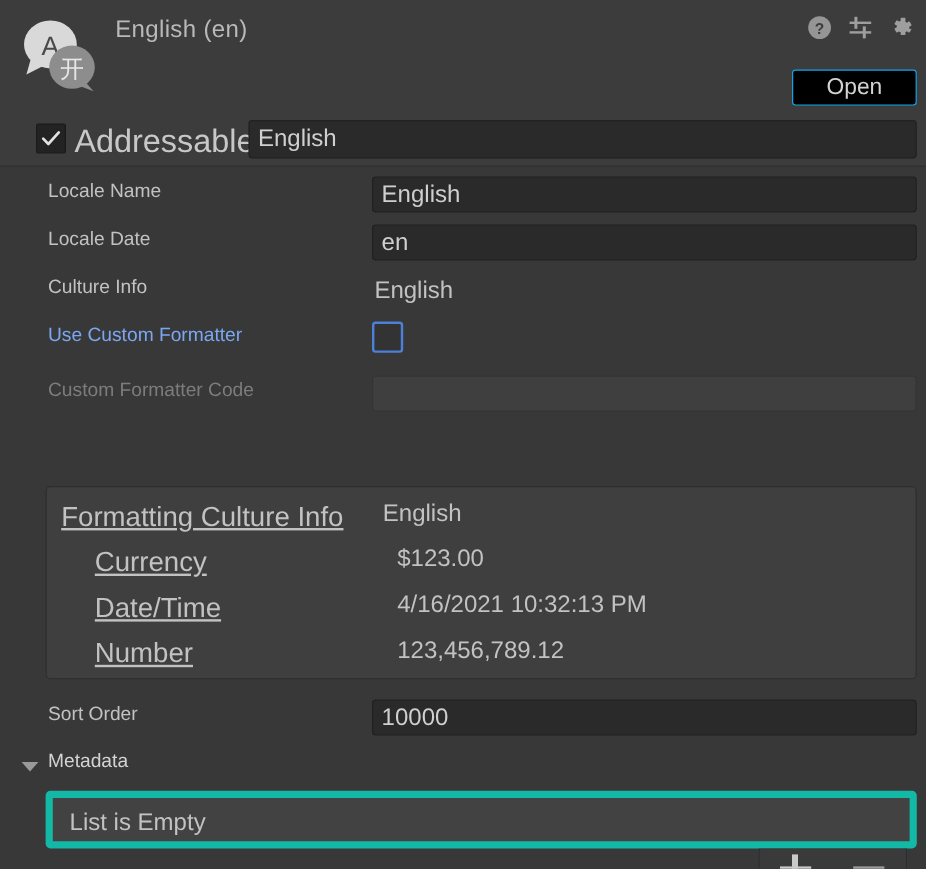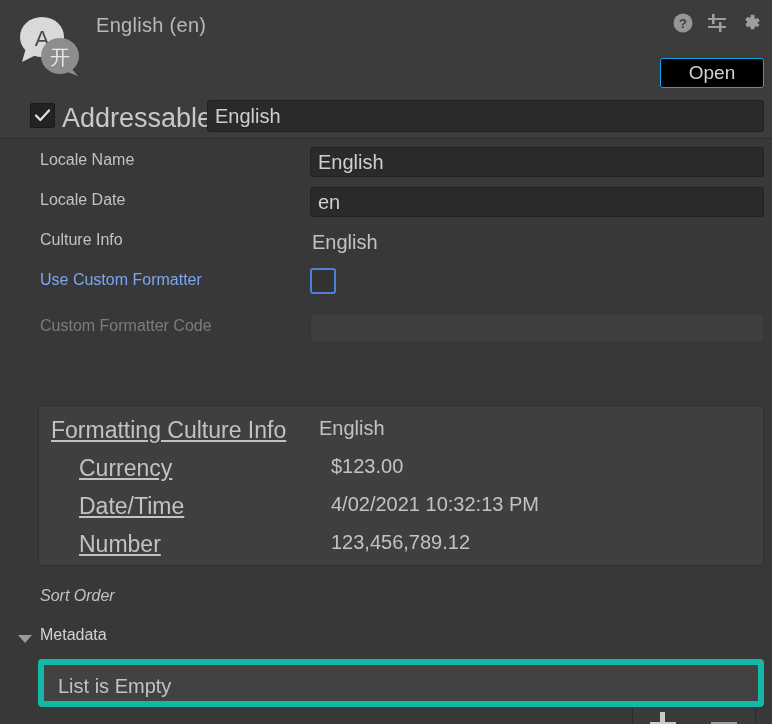--- a/index.html
+++ b/index.html
@@ -378,30 +378,31 @@
     <div class="culture-row" style="top:4px;">
       <div class="culture-label lvl0">Formatting Culture Info</div>
       <div class="culture-value v0">English</div>
     </div>
     <div class="culture-row" style="top:42px;">
       <div class="culture-label lvl1">Currency</div>
       <div class="culture-value v1">$123.00</div>
     </div>
     <div class="culture-row" style="top:80px;">
       <div class="culture-label lvl1">Date/Time</div>
-      <div class="culture-value v1">4/02/2021 10:32:13 PM</div>
+      <div class="culture-value v1">4/16/2021 10:32:13 PM</div>
     </div>
     <div class="culture-row" style="top:118px;">
       <div class="culture-label lvl1">Number</div>
       <div class="culture-value v1">123,456,789.12</div>
     </div>
   </div>
 
-  <div class="prop-row" style="top:442px;font-style:italic;">
+  <div class="prop-row" style="top:442px;">
     <div class="prop-label">Sort Order</div>
+    <div class="prop-field">10000</div>
   </div>
 
   <div class="metadata-header">
     <div class="foldout-tri"></div>
     <div class="metadata-title">Metadata</div>
   </div>
 
   <div class="metadata-listbox">
     <div class="listbox-text">List is Empty</div>
   </div>

